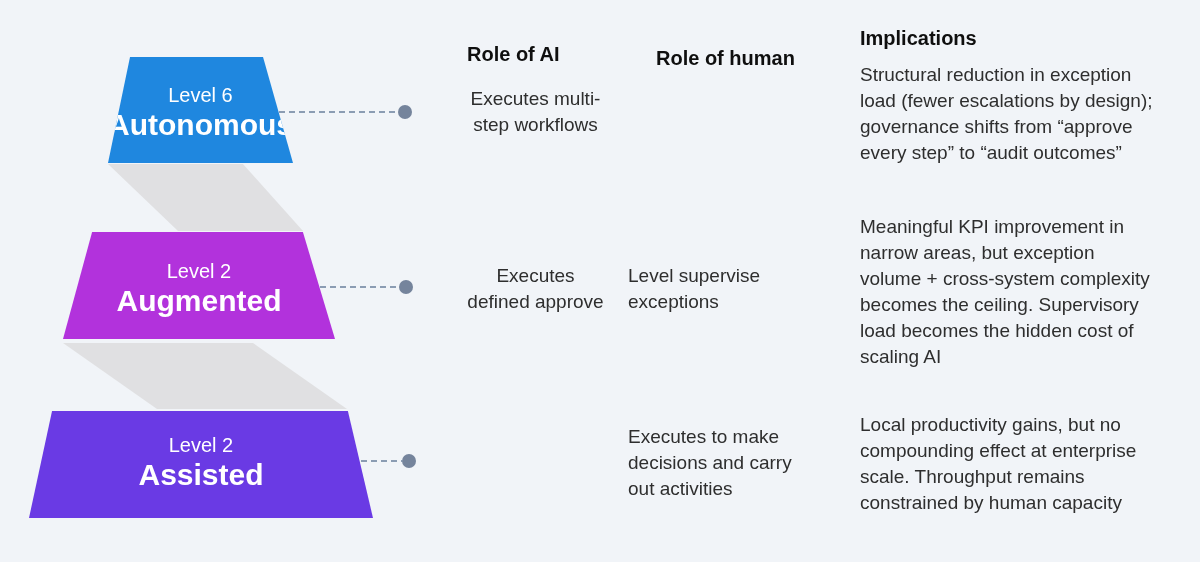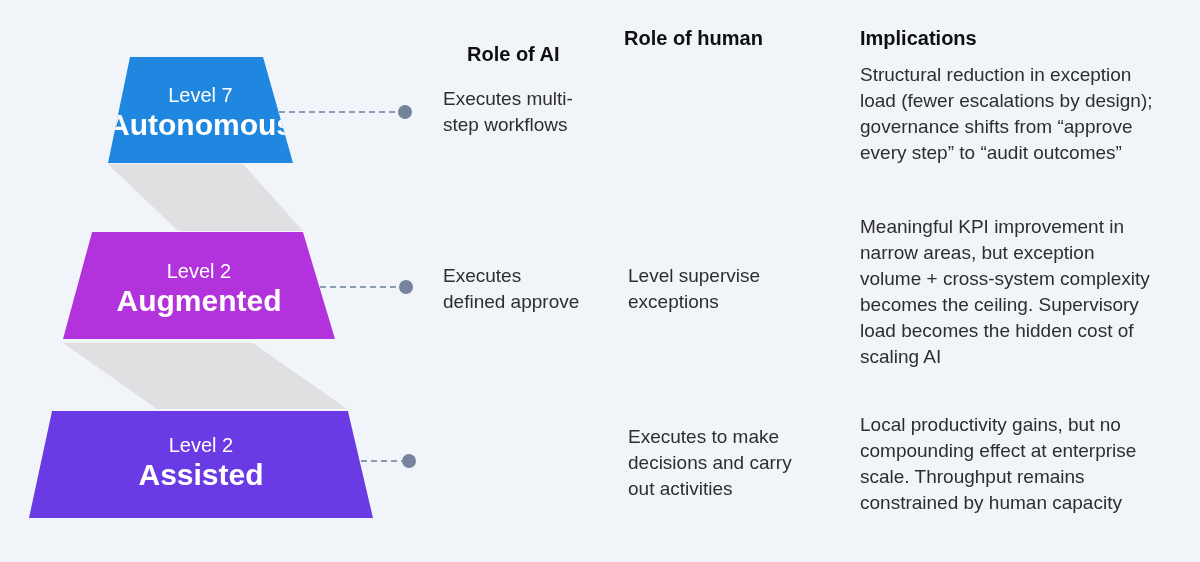--- a/index.html
+++ b/index.html
@@ -58,49 +58,49 @@
   }
   .cd3 { left: 398px; top: 105px; }
   .cd2 { left: 399px; top: 280px; }
   .cd1 { left: 402px; top: 454px; }
   
   .col-header {
     position: absolute; top: 27px;
     font-size: 20px; font-weight: 700; color: #0f0f0f;
   }
   .h-ai    { left: 467px; margin-top: 16px; }
-  .h-human { left: 624px; }
+  .h-human { left: 656px; margin-top: 20px; }
   .h-impl  { left: 860px; }
   .cell {
     position: absolute;
     font-size: 19px; line-height: 26px; color: #2e2e2e;
     white-space: pre-line;
   }
-  .c-ai    { left: 443px; width: 185px; }
+  .c-ai    { left: 443px; width: 185px; text-align: center; }
   .c-human { left: 628px; width: 215px; }
   .c-impl  { left: 860px; width: 345px; }
   .r1.c-ai, .r1.c-human { top: 86px; }
   .r1.c-impl  { top: 62px; }
   .r2.c-ai, .r2.c-human { top: 263px; }
   .r2.c-impl  { top: 214px; }
   .r3.c-ai    { top: 438px; }
   .r3.c-human { top: 424px; }
   .r3.c-impl  { top: 412px; }
 </style>
 </head>
 <body>
 
 <div class="canvas" style="background-color: rgb(241, 244, 248);">
 
   <div class="shape shadow1" style="color: rgb(224, 224, 226);"></div>
   <div class="shape shadow2" style="color: rgb(224, 224, 226);"></div>
 
   <div class="shape trap trap3" style="color: rgb(31, 135, 223);">
     <div class="level-label">
-      <div class="lv-name">Level 7</div>
+      <div class="lv-name">Level 6</div>
       <div class="lv-title">Autonomous</div>
     </div>
   </div>
 
   <div class="shape trap trap2" style="color: rgb(178, 50, 220);">
     <div class="level-label">
       <div class="lv-name">Level 2</div>
       <div class="lv-title">Augmented</div>
     </div>
   </div>

